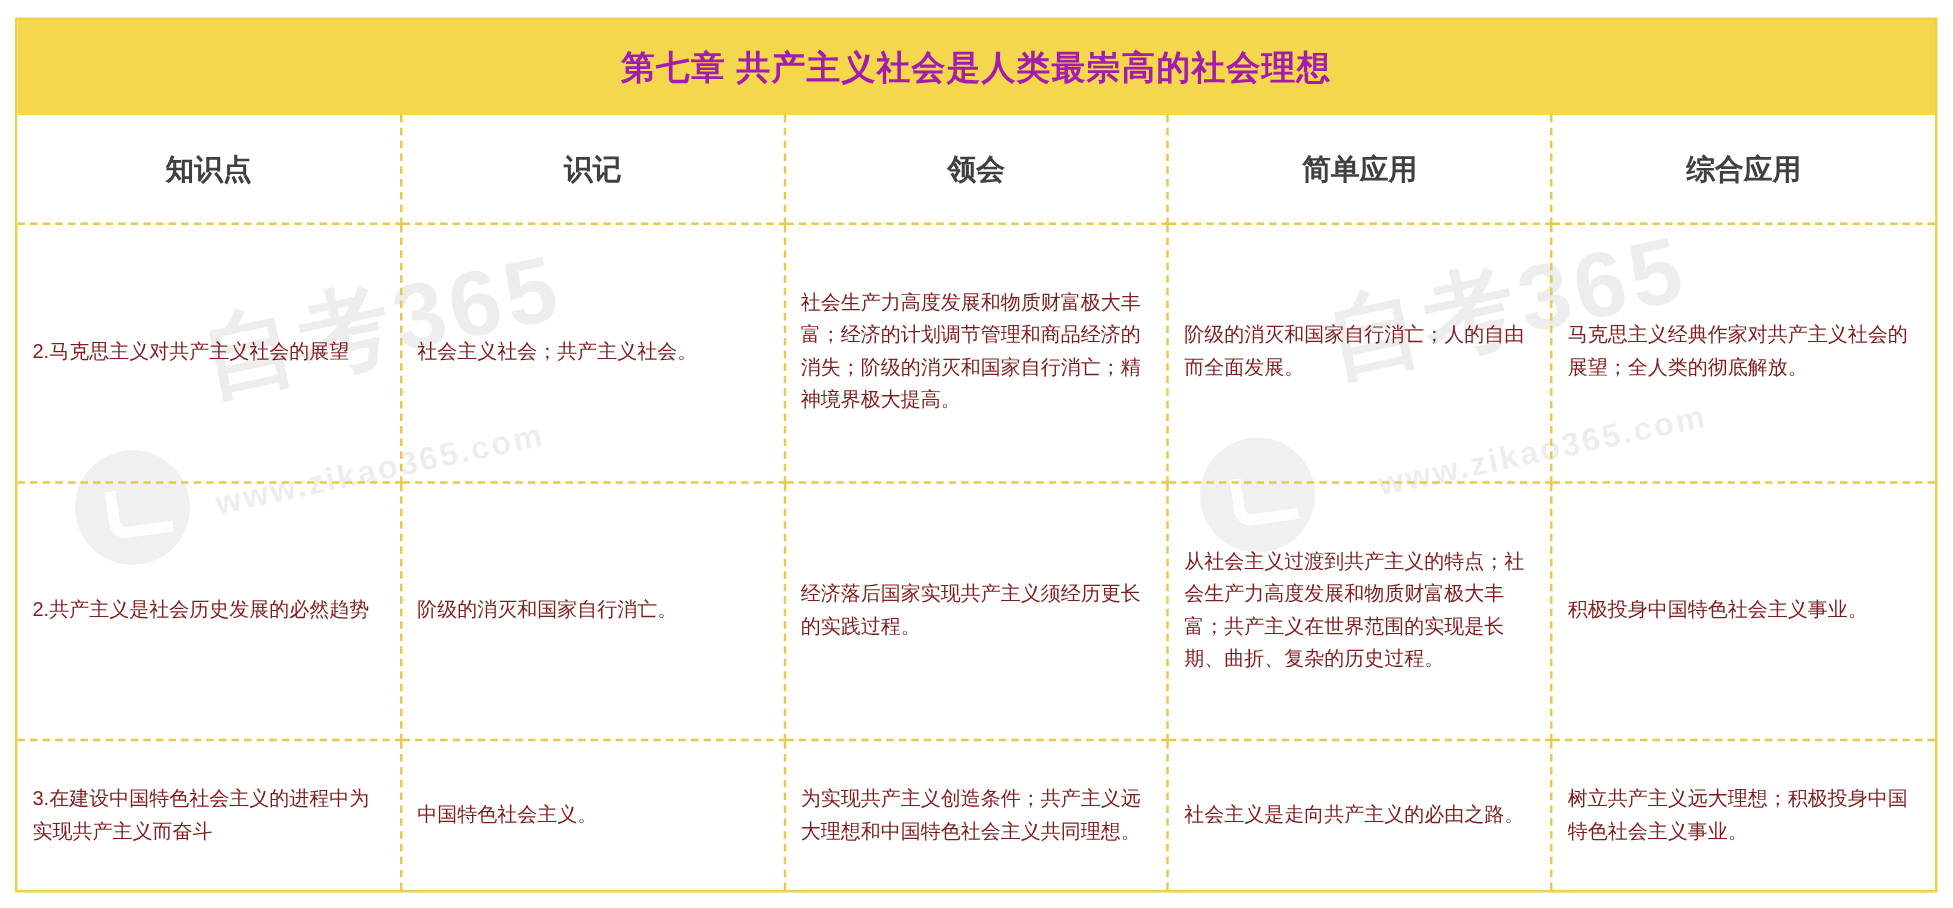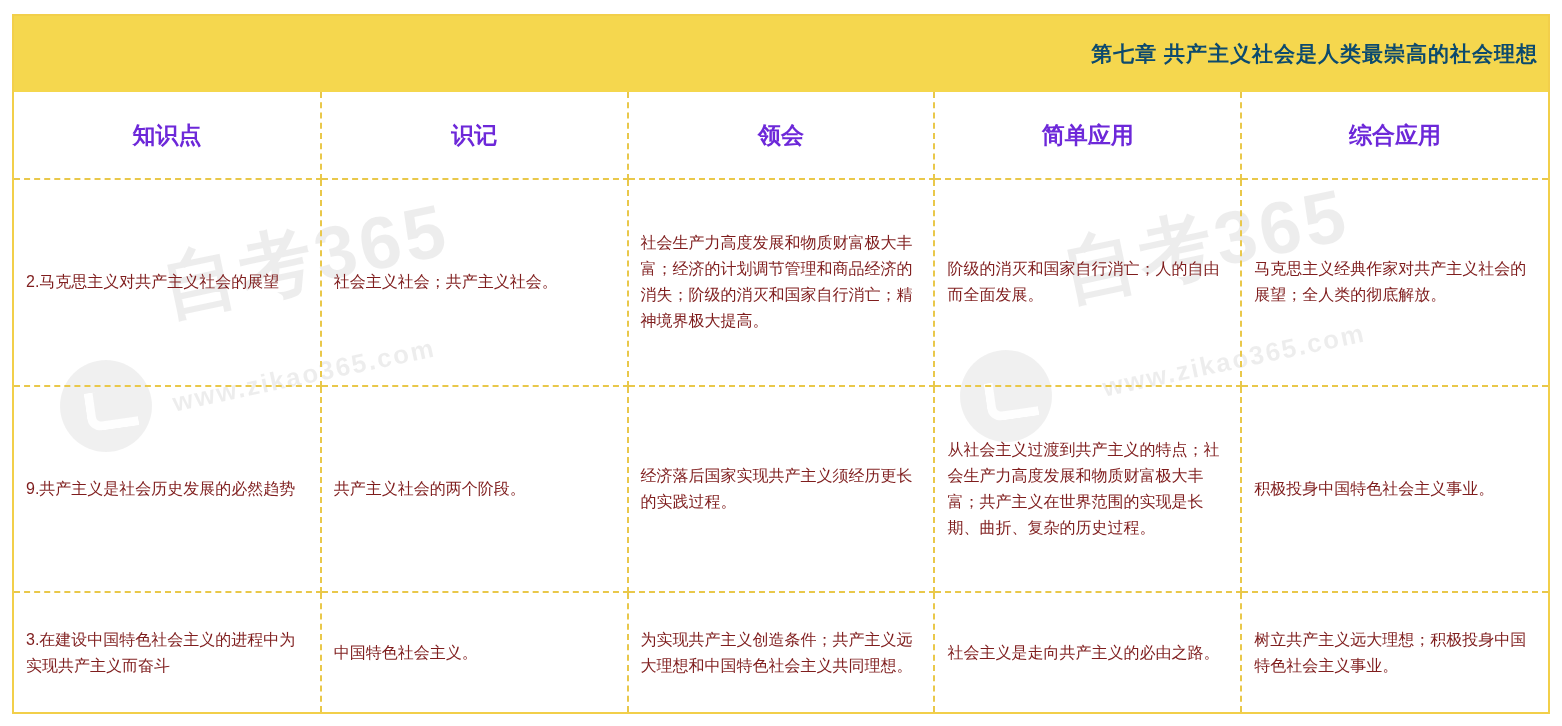--- a/index.html
+++ b/index.html
@@ -63,32 +63,32 @@
     border: 2px solid #f2cf4a;
   }
   table.sheet {
     width: 100%;
     height: 100%;
     border-collapse: collapse;
     table-layout: fixed;
   }
   .title-cell {
     background: #f5d74e;
-    color: #0c4a6e;
-    text-align: right;
-    font-size: 21px;
+    color: #a21caf;
+    text-align: center;
+    font-size: 27px;
     font-weight: bold;
     letter-spacing: 1px;
     height: 76px;
     padding: 0 10px;
     border: none;
   }
   th.col-head {
     background: #ffffff;
-    color: #6d28d9;
+    color: #404040;
     font-size: 23px;
     font-weight: bold;
     text-align: center;
     height: 78px;
     border-right: 2px dashed #e9c84a;
     border-bottom: 2px dashed #e9c84a;
     padding: 4px 26px;
   }
   th.col-head:last-child { border-right: none; }
   td.cell {
@@ -138,22 +138,22 @@
         <th class="col-head c-comprehensive">综合应用</th>
       </tr>
       <tr class="body-row">
         <td class="cell">2.马克思主义对共产主义社会的展望</td>
         <td class="cell">社会主义社会；共产主义社会。</td>
         <td class="cell">社会生产力高度发展和物质财富极大丰富；经济的计划调节管理和商品经济的消失；阶级的消灭和国家自行消亡；精神境界极大提高。</td>
         <td class="cell">阶级的消灭和国家自行消亡；人的自由而全面发展。</td>
         <td class="cell">马克思主义经典作家对共产主义社会的展望；全人类的彻底解放。</td>
       </tr>
       <tr class="body-row">
-        <td class="cell">9.共产主义是社会历史发展的必然趋势</td>
-        <td class="cell">共产主义社会的两个阶段。</td>
+        <td class="cell">2.共产主义是社会历史发展的必然趋势</td>
+        <td class="cell">阶级的消灭和国家自行消亡。</td>
         <td class="cell">经济落后国家实现共产主义须经历更长的实践过程。</td>
         <td class="cell">从社会主义过渡到共产主义的特点；社会生产力高度发展和物质财富极大丰富；共产主义在世界范围的实现是长期、曲折、复杂的历史过程。</td>
         <td class="cell">积极投身中国特色社会主义事业。</td>
       </tr>
       <tr class="body-row">
         <td class="cell">3.在建设中国特色社会主义的进程中为实现共产主义而奋斗</td>
         <td class="cell">中国特色社会主义。</td>
         <td class="cell">为实现共产主义创造条件；共产主义远大理想和中国特色社会主义共同理想。</td>
         <td class="cell">社会主义是走向共产主义的必由之路。</td>
         <td class="cell">树立共产主义远大理想；积极投身中国特色社会主义事业。</td>

